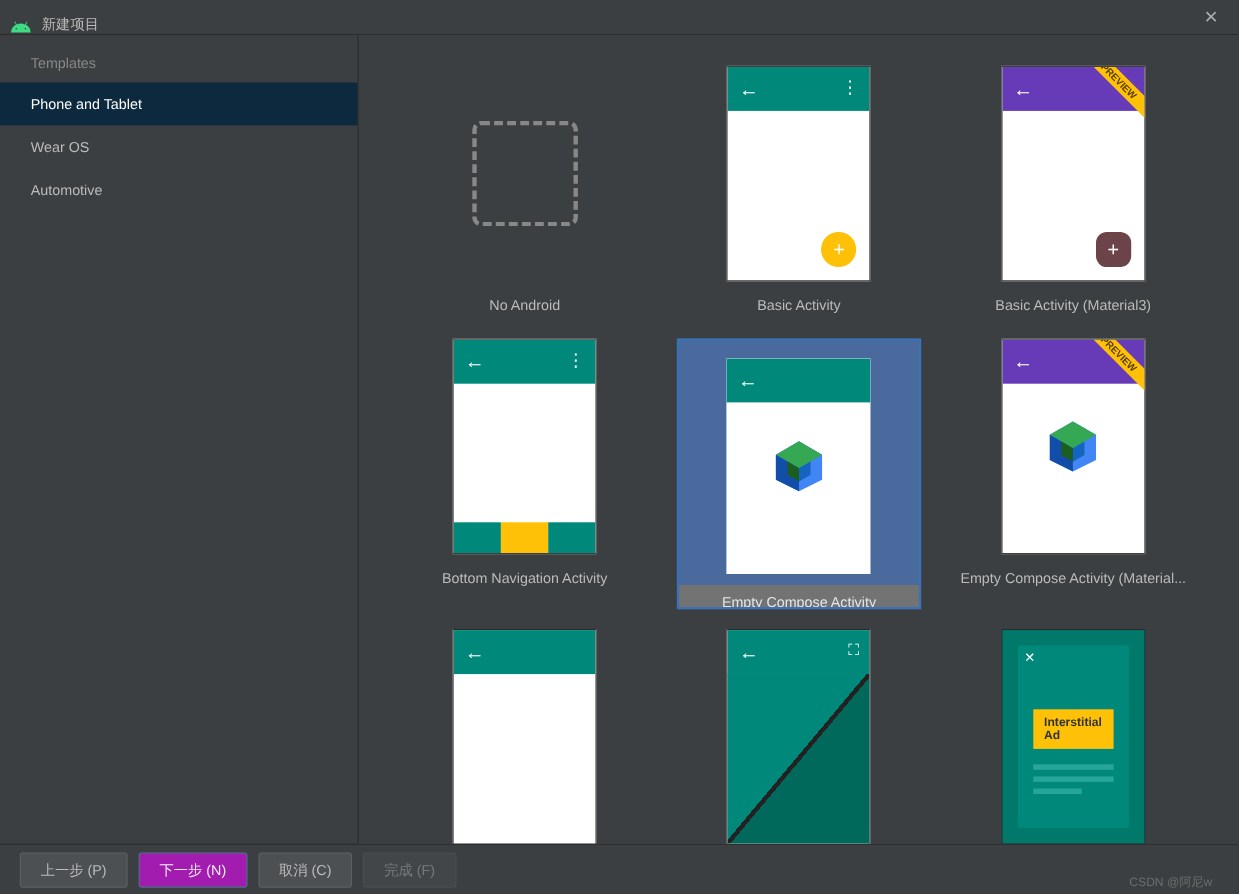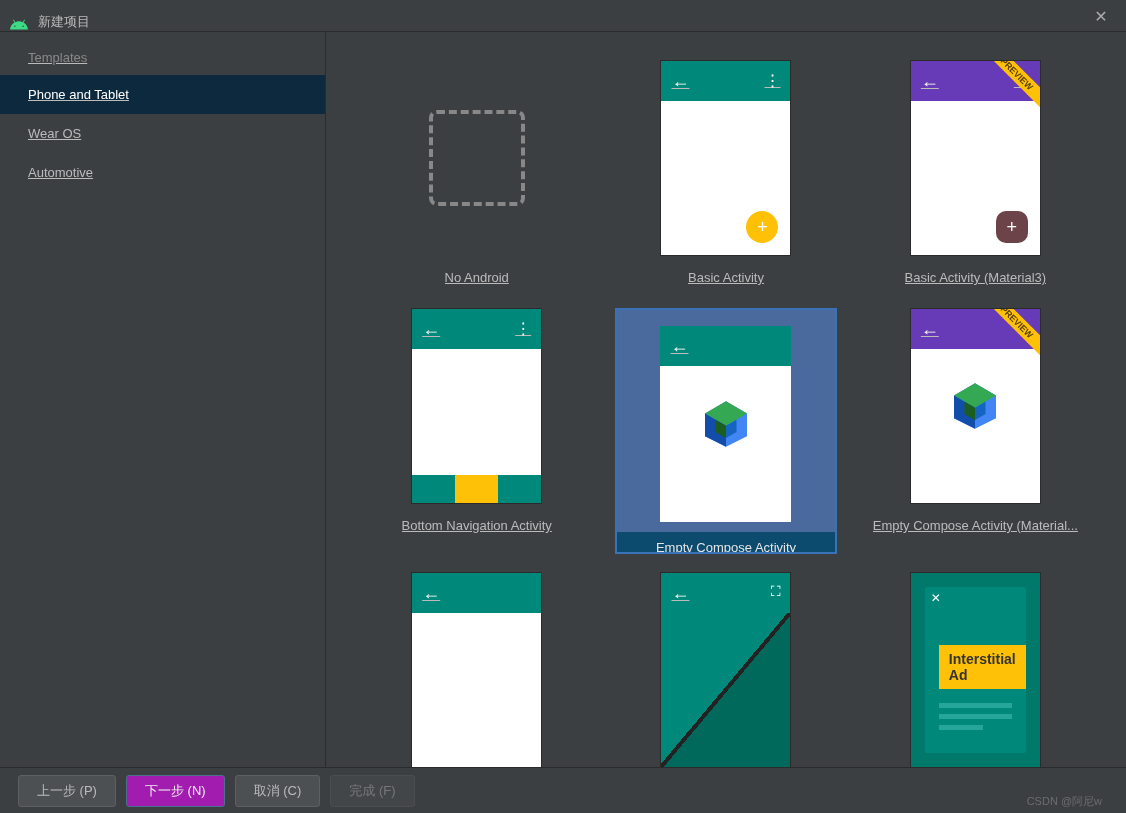--- a/index.html
+++ b/index.html
@@ -1,53 +1,53 @@
 <!DOCTYPE html>
 <html><head>
 <meta charset="utf-8">
 <style>
 *{box-sizing:border-box;margin:0;padding:0;font-family:-apple-system,"Segoe UI",Arial,sans-serif;font-size:13px;}
 body{width:1126px;height:813px;background:#3c3f41;color:#bbb;overflow:hidden;position:relative;}
 .titlebar{height:32px;background:#3c3f41;display:flex;align-items:flex-end;padding:0 10px;border-bottom:1px solid #2b2b2b;}
 .titlebar .android-icon{width:18px;height:12px;margin-right:10px;}
 .titlebar .title{flex:1;color:#bbb;}
 .titlebar .close{width:30px;height:30px;display:flex;align-items:center;justify-content:center;cursor:pointer;color:#aaa;font-size:16px;}
-.main{display:flex;height:calc(100% - 32px - 46px);text-decoration:underline;}
+.main{display:flex;height:calc(100% - 32px - 46px);}
 .sidebar{width:326px;background:#3c3f41;border-right:1px solid #2b2b2b;padding-top:8px;}
 .sidebar-header{padding:10px 28px;color:#888;}
 .sidebar-item{padding:12px 28px;color:#bbb;cursor:pointer;}
 .sidebar-item.active{background:#0d293e;color:#fff;}
 .content{flex:1;overflow-y:auto;overflow-x:hidden;padding:28px 40px 10px 40px;background:#3c3f41;}
 .grid{display:grid;grid-template-columns:repeat(3,1fr);gap:18px 28px;}
 .card{display:flex;flex-direction:column;align-items:center;cursor:pointer;padding:0;}
 .card-label{margin-top:14px;color:#bbb;text-align:center;white-space:nowrap;overflow:hidden;text-overflow:ellipsis;max-width:220px;height:20px;}
 .card.selected{border:2px solid #3972b7;background:#4a6a9e;}
 .card.selected .thumb{border:none;margin:16px 0 4px 0;}
-.card.selected .card-label{background:#0c4a6e;width:100%;padding:8px 0 4px 0;margin-top:6px;color:#e6e6e6;}
+.card.selected .card-label{background:#737373;width:100%;padding:8px 0 4px 0;margin-top:6px;color:#e6e6e6;}
 .thumb{width:131px;height:196px;background:#fff;border:1px solid #2b2b2b;position:relative;overflow:hidden;}
 .thumb.dashed{background:transparent;border:4px dashed #888;border-radius:8px;width:96px;height:96px;margin:50px 0;}
 .appbar{height:40px;display:flex;align-items:center;padding:0 10px;color:#fff;}
 .appbar.teal{background:#00897b;}
 .appbar.purple{background:#673ab7;}
 .appbar .back{font-size:18px;font-weight:bold;}
 .appbar .dots{margin-left:auto;letter-spacing:0;font-size:16px;line-height:8px;}
 .fab{position:absolute;right:12px;bottom:12px;width:32px;height:32px;border-radius:50%;display:flex;align-items:center;justify-content:center;color:#fff;font-size:18px;}
 .fab.amber{background:#ffc107;}
 .fab.maroon{background:#6b4348;border-radius:10px;}
 .preview-ribbon{position:absolute;top:6px;right:-24px;background:#ffc107;color:#5a3e00;font-size:9px;font-weight:bold;padding:2px 26px;transform:rotate(45deg);}
 .bottomnav{position:absolute;bottom:0;left:0;right:0;height:28px;display:flex;}
 .bottomnav .seg{flex:1;background:#00897b;}
 .bottomnav .seg.mid{background:#ffc107;}
 .compose-logo{position:absolute;top:50%;left:50%;width:56px;height:56px;transform:translate(-50%,-50%);}
 .fullscreen-body{position:absolute;inset:40px 0 0 0;background:#00897b;}
 .diag{position:absolute;inset:0;background:linear-gradient(to bottom right,#00897b 49%,#222 49%,#222 51%,#00695c 51%);}
 .fs-icon{position:absolute;top:10px;right:10px;color:#fff;font-size:14px;}
 .ad-body{position:absolute;inset:14px;background:#00897b;border-radius:2px;padding:18px 14px 10px 14px;}
 .ad-close{position:absolute;top:4px;left:6px;color:#fff;font-size:12px;}
-.ad-btn{background:#ffc107;color:#333;font-size:14px;font-weight:bold;padding:6px 10px;display:inline-block;margin-top:40px;}
+.ad-btn{background:#ffc107;color:#333;font-size:11px;font-weight:bold;padding:6px 10px;display:inline-block;margin-top:40px;}
 .ad-lines{margin-top:14px;}
 .ad-lines div{height:5px;background:#26a69a;margin-bottom:6px;}
 .ad-lines div:last-child{width:60%;}
 .footer{position:absolute;bottom:0;left:0;right:0;height:46px;background:#3c3f41;border-top:1px solid #2b2b2b;display:flex;align-items:center;justify-content:flex-start;padding:0 18px;gap:10px;}
 .btn{padding:6px 18px;border:1px solid #5e6060;background:#4c5052;color:#bbb;border-radius:3px;cursor:pointer;}
 .btn.primary{background:#a21caf;border-color:#4c708c;color:#eee;}
 .btn.disabled{opacity:.45;cursor:default;}
 .watermark{position:absolute;bottom:4px;right:24px;color:#8a8a8a;font-size:11px;pointer-events:none;opacity:.6;}
 .content::-webkit-scrollbar{width:12px;}
 .content::-webkit-scrollbar-track{background:#3c3f41;}

